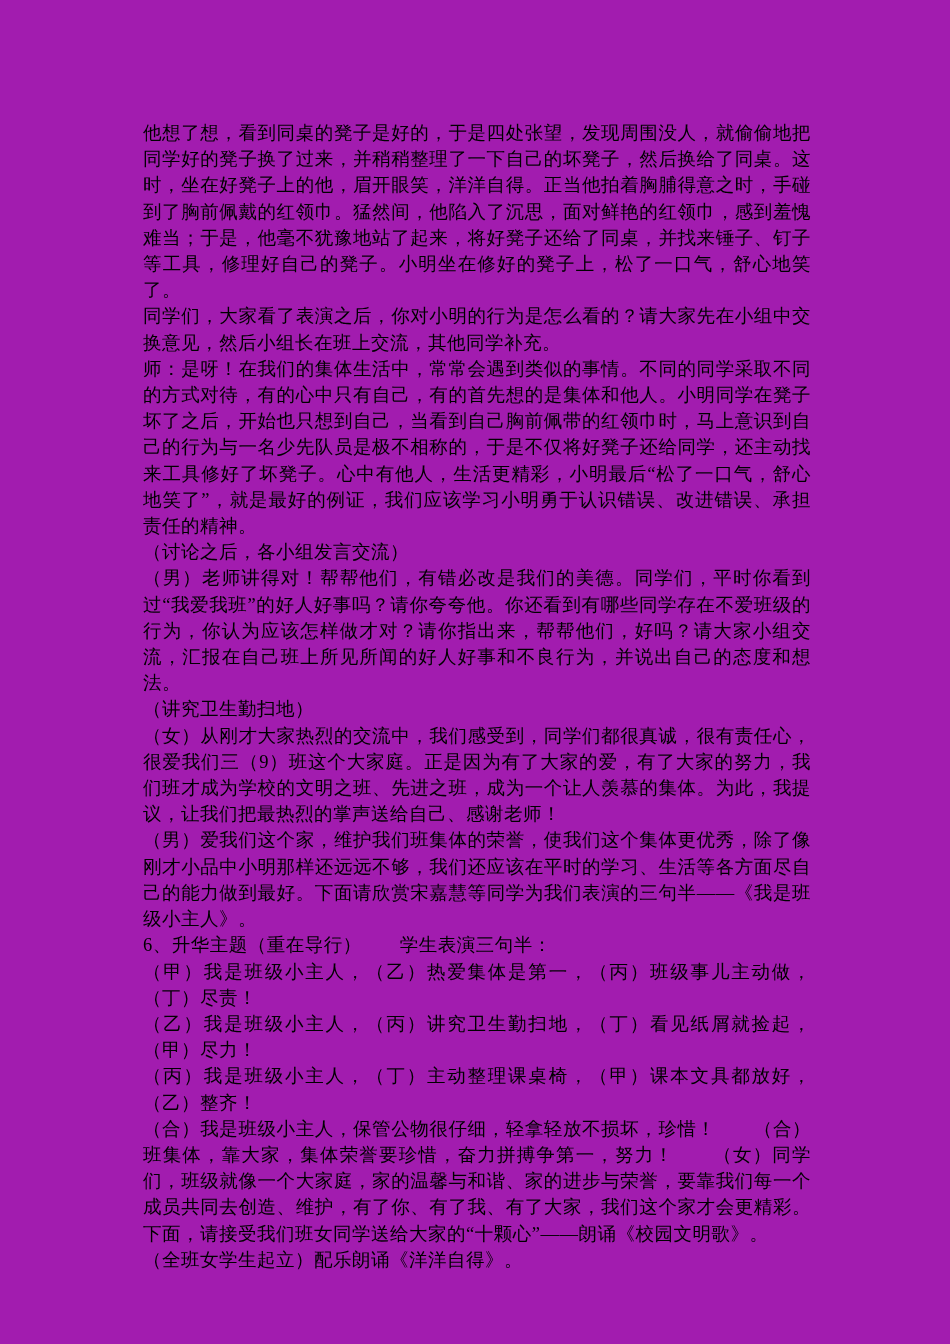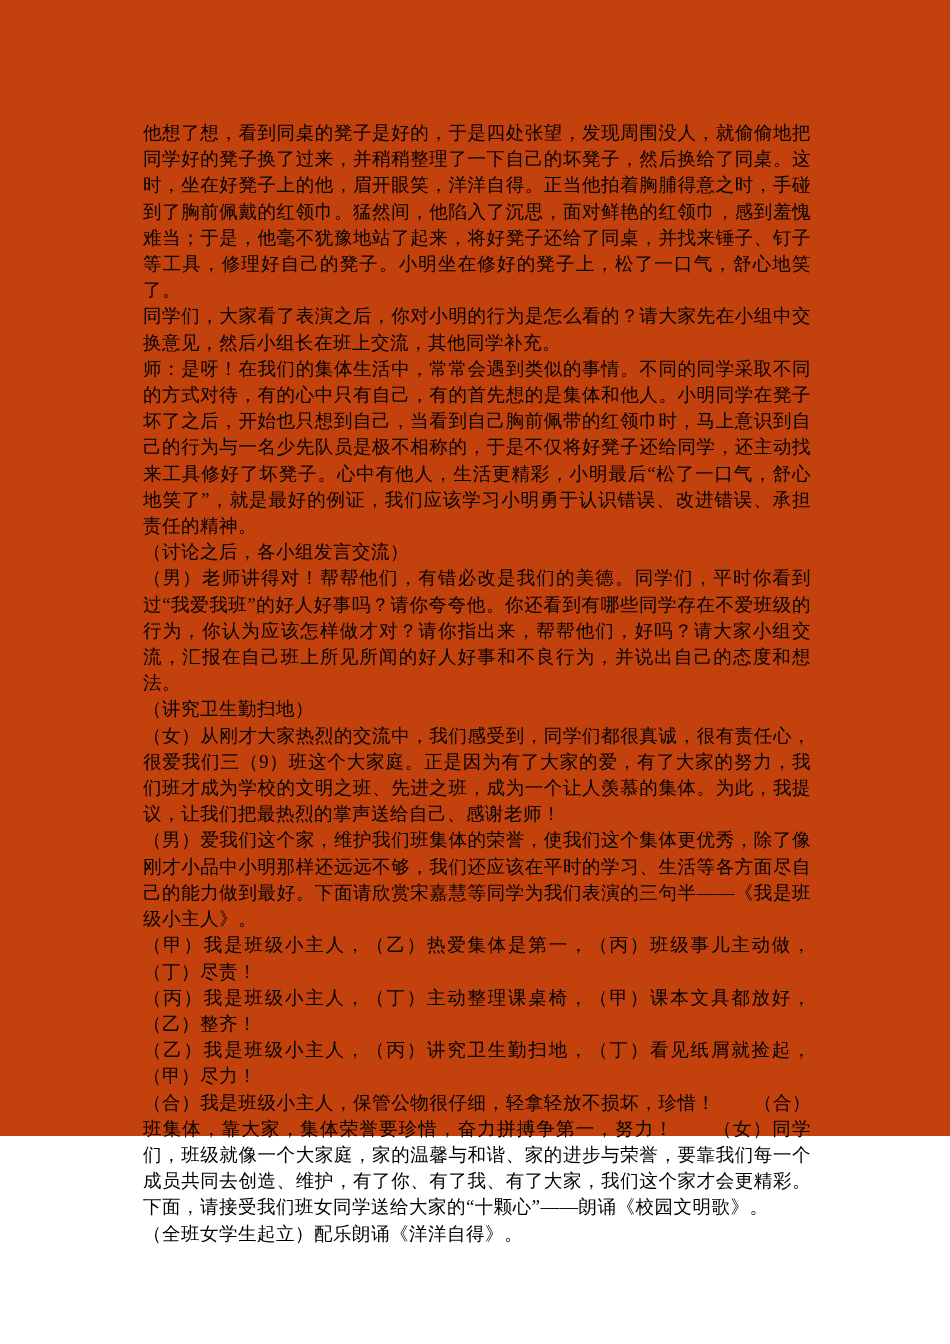--- a/index.html
+++ b/index.html
@@ -8,22 +8,22 @@
   }
   body {
     width: 950px;
     height: 1344px;
     font-family: "Liberation Serif", "DejaVu Serif", serif;
     color: #000000;
     overflow: hidden;
   }
   .page {
     width: 950px;
-    height: 1136px;
-    background: #c2410c;
+    height: 1344px;
+    background: #a21caf;
     position: relative;
   }
   .content {
     position: absolute;
     top: 120px;
     left: 143px;
     width: 668px;
   }
   .para {
     font-size: 18.5px;
@@ -41,19 +41,20 @@
 <div class="page">
   <div class="content">
     <p class="para">他想了想，看到同桌的凳子是好的，于是四处张望，发现周围没人，就偷偷地把同学好的凳子换了过来，并稍稍整理了一下自己的坏凳子，然后换给了同桌。这时，坐在好凳子上的他，眉开眼笑，洋洋自得。正当他拍着胸脯得意之时，手碰到了胸前佩戴的红领巾。猛然间，他陷入了沉思，面对鲜艳的红领巾，感到羞愧难当；于是，他毫不犹豫地站了起来，将好凳子还给了同桌，并找来锤子、钉子等工具，修理好自己的凳子。小明坐在修好的凳子上，松了一口气，舒心地笑了。</p>
     <p class="para">同学们，大家看了表演之后，你对小明的行为是怎么看的？请大家先在小组中交换意见，然后小组长在班上交流，其他同学补充。</p>
     <p class="para">师：是呀！在我们的集体生活中，常常会遇到类似的事情。不同的同学采取不同的方式对待，有的心中只有自己，有的首先想的是集体和他人。小明同学在凳子坏了之后，开始也只想到自己，当看到自己胸前佩带的红领巾时，马上意识到自己的行为与一名少先队员是极不相称的，于是不仅将好凳子还给同学，还主动找来工具修好了坏凳子。心中有他人，生活更精彩，小明最后“松了一口气，舒心地笑了”，就是最好的例证，我们应该学习小明勇于认识错误、改进错误、承担责任的精神。</p>
     <p class="para">（讨论之后，各小组发言交流）</p>
     <p class="para">（男）老师讲得对！帮帮他们，有错必改是我们的美德。同学们，平时你看到过“我爱我班”的好人好事吗？请你夸夸他。你还看到有哪些同学存在不爱班级的行为，你认为应该怎样做才对？请你指出来，帮帮他们，好吗？请大家小组交流，汇报在自己班上所见所闻的好人好事和不良行为，并说出自己的态度和想法。</p>
     <p class="para">（讲究卫生勤扫地）</p>
     <p class="para">（女）从刚才大家热烈的交流中，我们感受到，同学们都很真诚，很有责任心，很爱我们三（9）班这个大家庭。正是因为有了大家的爱，有了大家的努力，我们班才成为学校的文明之班、先进之班，成为一个让人羡慕的集体。为此，我提议，让我们把最热烈的掌声送给自己、感谢老师！</p>
     <p class="para">（男）爱我们这个家，维护我们班集体的荣誉，使我们这个集体更优秀，除了像刚才小品中小明那样还远远不够，我们还应该在平时的学习、生活等各方面尽自己的能力做到最好。下面请欣赏宋嘉慧等同学为我们表演的三句半——《我是班级小主人》。</p>
+    <p class="para">6、升华主题（重在导行）　　学生表演三句半：</p>
     <p class="para">（甲）我是班级小主人，（乙）热爱集体是第一，（丙）班级事儿主动做，（丁）尽责！</p>
+    <p class="para">（乙）我是班级小主人，（丙）讲究卫生勤扫地，（丁）看见纸屑就捡起，（甲）尽力！</p>
     <p class="para">（丙）我是班级小主人，（丁）主动整理课桌椅，（甲）课本文具都放好，（乙）整齐！</p>
-    <p class="para">（乙）我是班级小主人，（丙）讲究卫生勤扫地，（丁）看见纸屑就捡起，（甲）尽力！</p>
     <p class="para">（合）我是班级小主人，保管公物很仔细，轻拿轻放不损坏，珍惜！　　（合）班集体，靠大家，集体荣誉要珍惜，奋力拼搏争第一，努力！　　（女）同学们，班级就像一个大家庭，家的温馨与和谐、家的进步与荣誉，要靠我们每一个成员共同去创造、维护，有了你、有了我、有了大家，我们这个家才会更精彩。下面，请接受我们班女同学送给大家的“十颗心”——朗诵《校园文明歌》。</p>
     <p class="para">（全班女学生起立）配乐朗诵《洋洋自得》。</p>
   </div>
 </div>
 
 </body></html>

